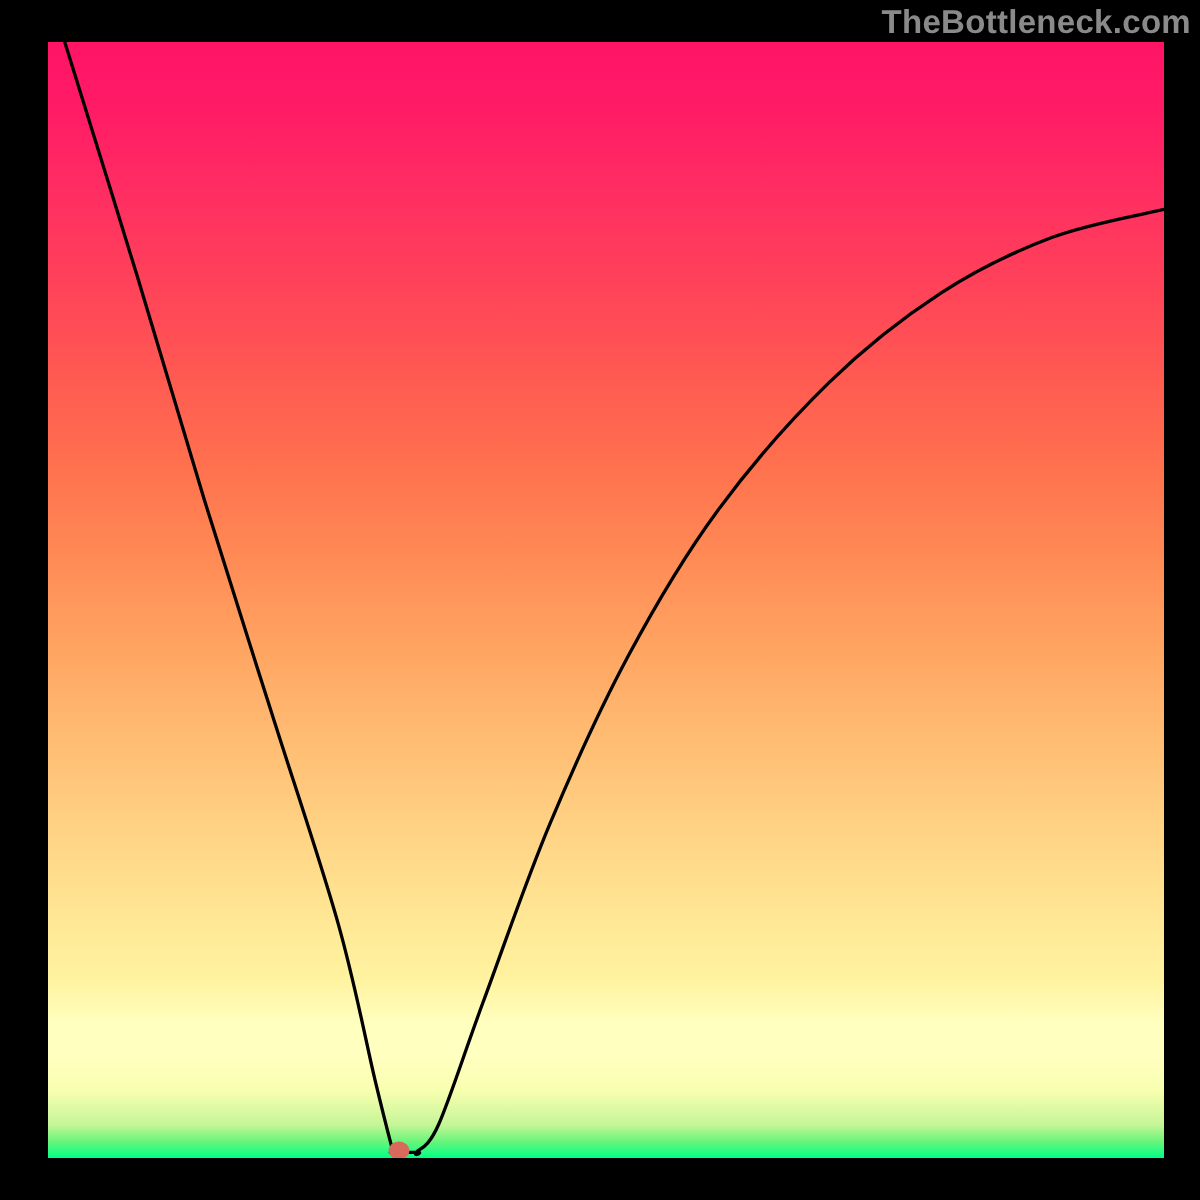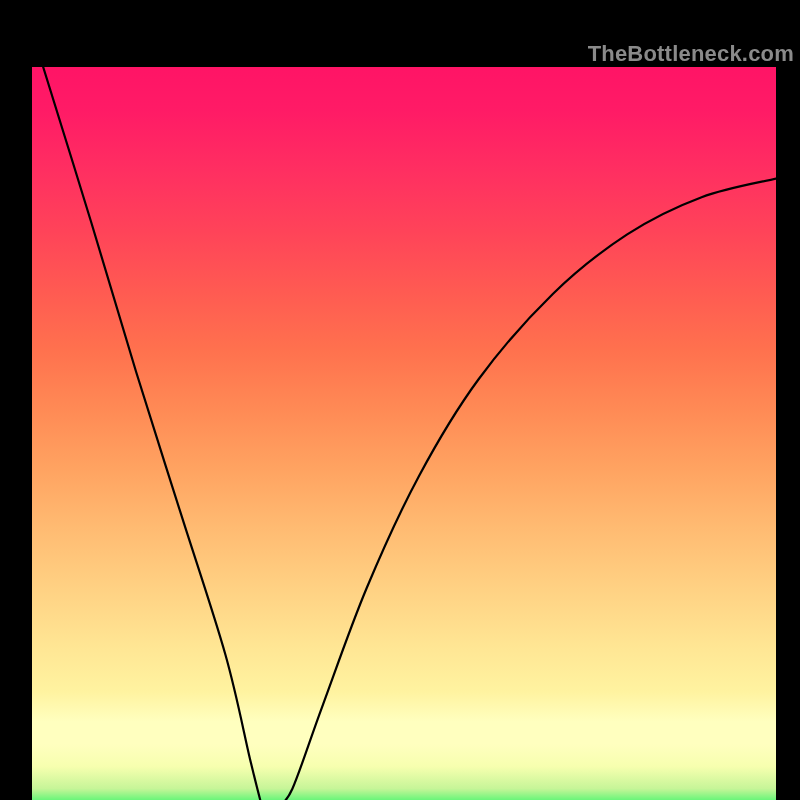--- a/index.html
+++ b/index.html
@@ -8,21 +8,20 @@
     width: 800px;
     height: 800px;
     background: #000;
     overflow: hidden;
   }
   .frame {
     position: relative;
     width: 800px;
     height: 668px;
     background: #000;
-    margin-top: 39px;
   }
   .watermark {
     position: absolute;
     top: 2px;
     right: 6px;
     font-family: Arial, Helvetica, sans-serif;
     font-size: 22px;
     font-weight: 600;
     color: #8a8a8a;
     letter-spacing: 0.2px;

